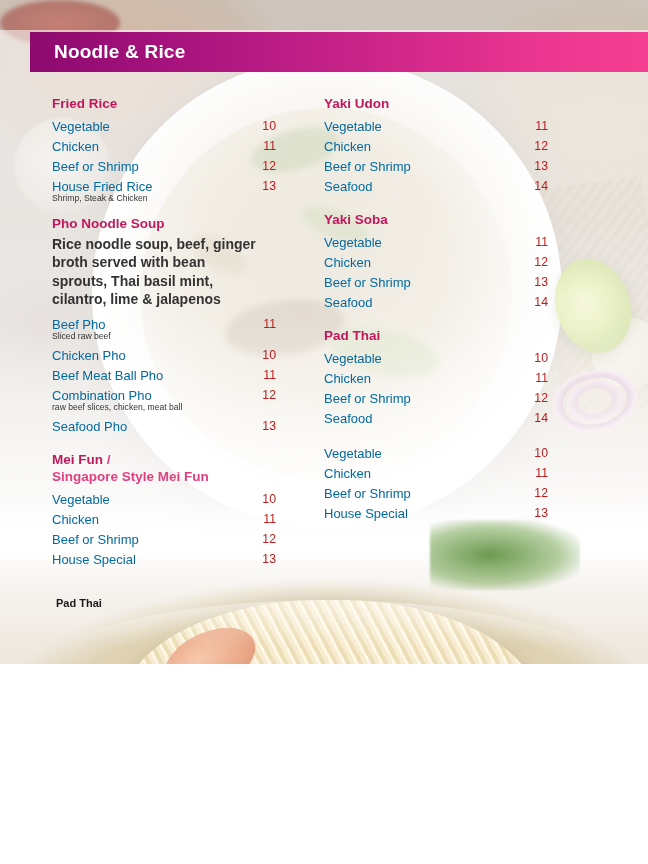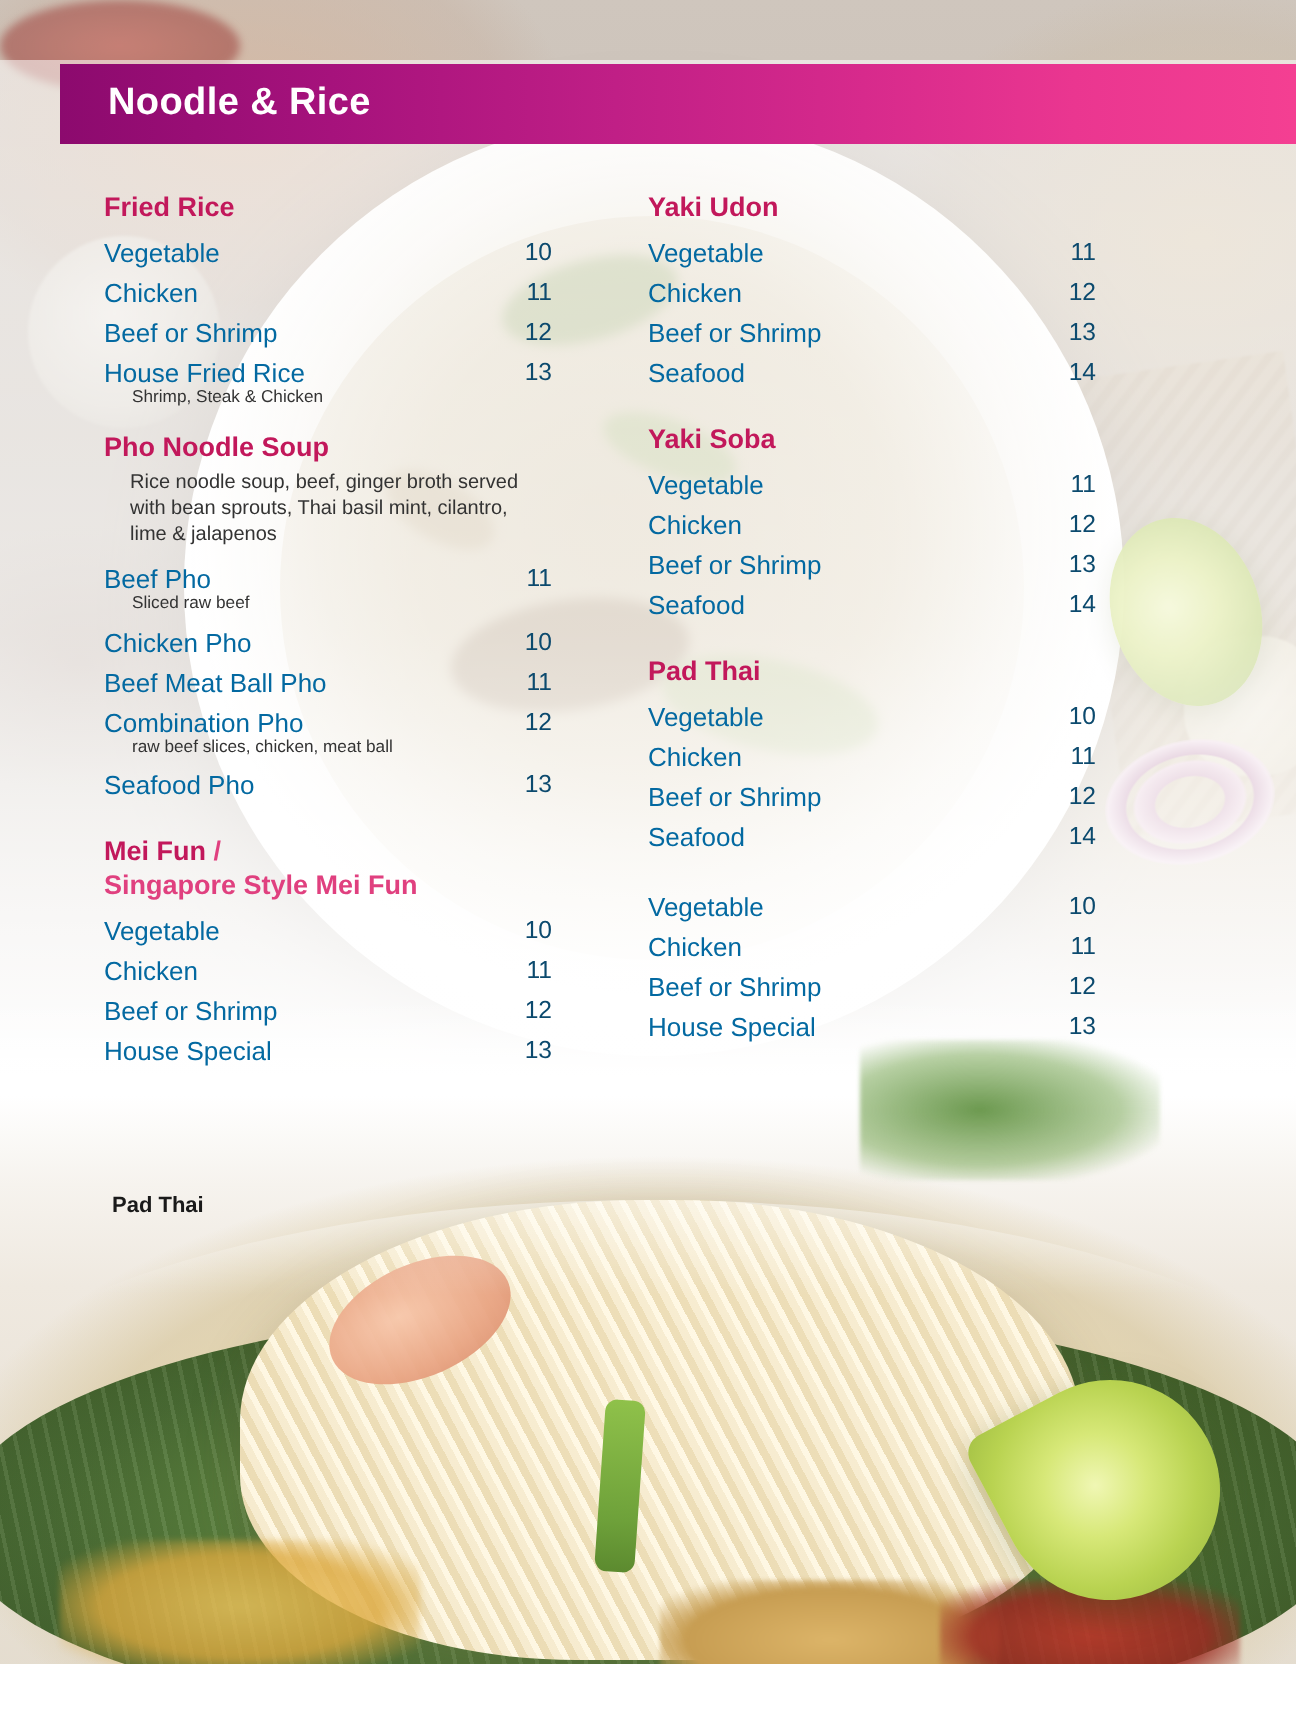--- a/index.html
+++ b/index.html
@@ -9,21 +9,21 @@
   body {
     width: 648px;
     height: 864px;
     font-family: "Liberation Sans", sans-serif;
     background: #ffffff;
     overflow: hidden;
   }
   .page {
     position: relative;
     width: 648px;
-    height: 832px;
+    height: 664px;
     overflow: hidden;
     background: #efece9;
   }
 
   
   .bg-top {
     position: absolute;
     left: 0; top: 0; width: 648px; height: 545px;
     background:
       radial-gradient(ellipse 220px 150px at 120px 60px, rgba(214,183,160,0.85) 0%, rgba(196,164,142,0.25) 60%, rgba(180,150,130,0) 75%),
@@ -234,50 +234,51 @@
     font-weight: bold;
     margin: 0 0 4px 0;
     line-height: 1.25;
   }
   .cat-title .light {
     color: #e0407f;
     font-weight: bold;
   }
   .cat-desc {
     color: #333333;
-    font-size: 10px;
+    font-size: 14px;
     line-height: 1.32;
-    margin: -2px 0 6px 13px;
+    margin: -2px 0 6px 0;
     max-width: 205px;
+    font-weight: bold;
   }
   .item {
     position: relative;
     display: block;
     height: 19px;
     margin-bottom: 1px;
   }
   .item-name {
     color: #0369a1;
     font-size: 13px;
     line-height: 19px;
   }
   .item-price {
     position: absolute;
     right: 0; top: 0;
     width: 34px;
     text-align: right;
-    color: #0c4a6e;
+    color: #b91c1c;
     font-size: 12.3px;
     line-height: 19px;
   }
   .item-sub {
     color: #333333;
     font-size: 8.6px;
     line-height: 1.3;
-    margin: -3px 0 4px 14px;
+    margin: -3px 0 4px 0;
     max-width: 200px;
     display: block;
   }
   .item-with-sub { height: auto; margin-bottom: 3px; }
   .gap-sm { height: 8px; }
   .gap-md { height: 14px; }
 
   
   .photo-caption {
     position: absolute;

